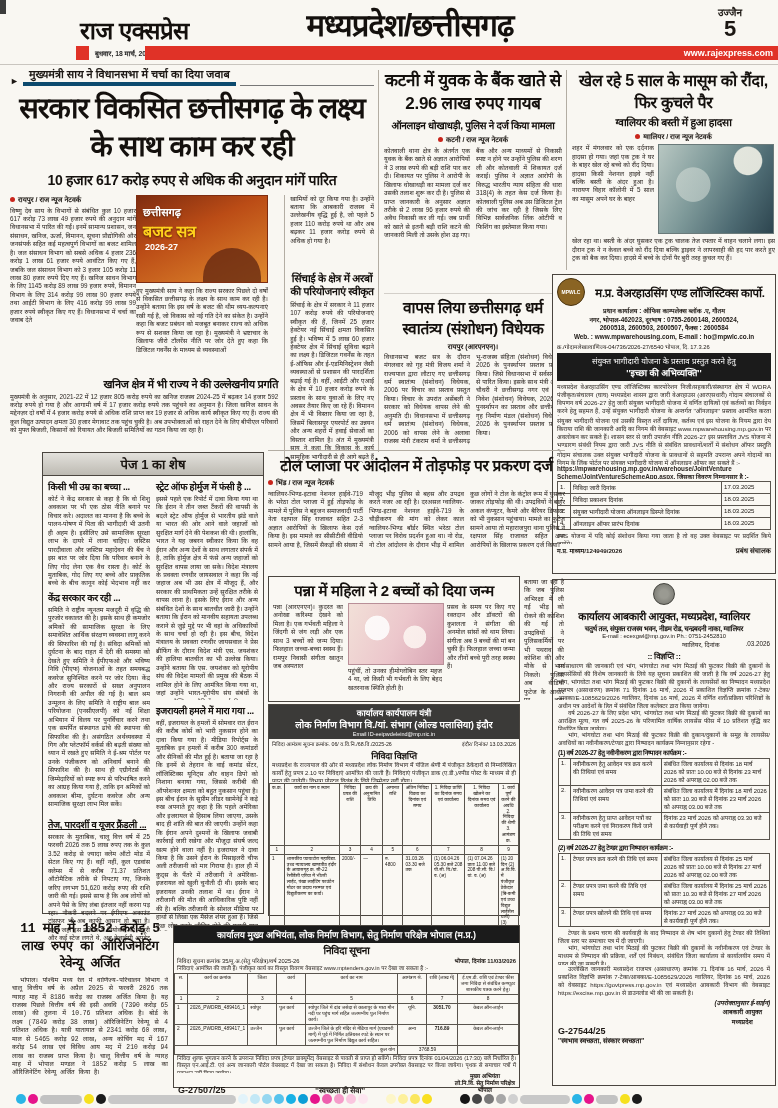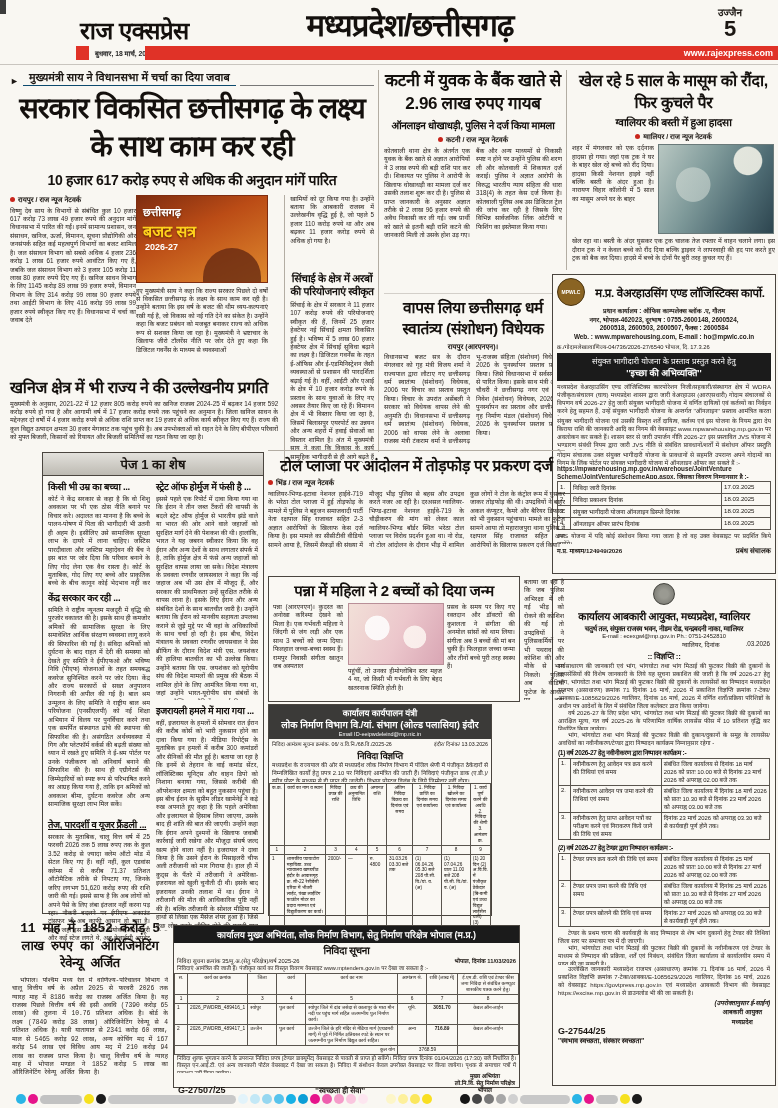--- a/index.html
+++ b/index.html
@@ -40,21 +40,21 @@
     <div class="abs" style="left:700px;top:16px;width:60px;text-align:center;font-size:22px;font-weight:bold;">5</div>
     <div class="abs" style="left:145px;top:46px;width:633px;height:14px;background:#e03227;display:flex;align-items:center;justify-content:flex-end;">
       <span style="color:#fff;font-size:9px;font-weight:bold;padding-right:5px;">www.rajexpress.com</span>
     </div>
     <div class="abs rule" style="left:0;top:64px;width:778px;height:1px;opacity:.5;"></div>
   </div>
 
   <div class="abs" style="left:10px;top:70px;width:364px;height:382px;">
     <div style="display:flex;align-items:flex-end;gap:4px;height:16px;">
       <span style="font-size:9px;line-height:1;">►</span>
-      <span style="font-size:11px;font-weight:bold;border-bottom:1px solid #0c4a6e;padding:0 6px 1px;">मुख्यमंत्री साय ने विधानसभा में चर्चा का दिया जवाब</span>
+      <span style="font-size:11px;font-weight:bold;border-bottom:4px solid #0c4a6e;padding:0 6px 1px;">मुख्यमंत्री साय ने विधानसभा में चर्चा का दिया जवाब</span>
       <span style="flex:1;border-bottom:1px solid #777;height:10px;"></span>
     </div>
     <div class="hl" style="font-size:29px;line-height:1.32;text-align:center;margin-top:3px;letter-spacing:-1px;">सरकार विकसित छत्तीसगढ़ के लक्ष्य के साथ काम कर रही</div>
     <div class="hl" style="font-size:14px;text-align:center;margin-top:4px;">10 हजार 617 करोड़ रुपए से अधिक की अनुदान मांगें पारित</div>
     <div style="display:flex;margin-top:6px;height:278px;">
 
       <div style="width:272px;display:flex;flex-direction:column;">
         <div style="display:flex;gap:0;height:178px;">
           <div style="width:126px;">
             <div class="byline" style="justify-content:flex-start;margin-bottom:3px;">
@@ -66,21 +66,21 @@
           <div style="width:132px;">
             <div style="width:130px;height:86px;background:linear-gradient(155deg,#7e2c10 0%,#bb4c16 40%,#e08a2e 100%);position:relative;overflow:hidden;border:0.5px solid #7e2c10;">
               <div style="position:absolute;left:6px;top:8px;color:#fff;font-weight:bold;font-size:11px;text-shadow:0 1px 2px #5a1f08;">छत्तीसगढ़</div>
               <div style="position:absolute;left:6px;top:24px;color:#ffd21c;font-weight:bold;font-size:16px;text-shadow:0 1px 2px #5a1f08;">बजट सत्र</div>
               <div style="position:absolute;left:8px;top:46px;color:#fff;font-weight:bold;font-size:9px;">2026-27</div>
               <div style="position:absolute;right:6px;bottom:0;width:58px;height:34px;background:#5f2410;border-radius:30px 30px 0 0;opacity:.75;"></div>
             </div>
             <div class="bt" style="height:86px;margin-top:4px;">हुए मुख्यमंत्री साय ने कहा कि राज्य सरकार पिछले दो वर्षों से विकसित छत्तीसगढ़ के लक्ष्य के साथ काम कर रही है। उन्होंने बताया कि इस वर्ष के बजट की थीम व्यय-कल्पनाएं रखी गई है, जो विकास को नई गति देने का संकेत है। उन्होंने कहा कि बजट प्रबंधन को मजबूत बनाकर राज्य को अधिक रूप से सशक्त किया जा रहा है। मुख्यमंत्री ने भ्रष्टाचार के खिलाफ जीरो टॉलरेंस नीति पर जोर देते हुए कहा कि डिजिटल गवर्नेंस के माध्यम से व्यवस्थाओं</div>
           </div>
         </div>
-        <div class="hl" style="font-size:16px;text-align:left;margin:3px 0 2px;">खनिज क्षेत्र में भी राज्य ने की उल्लेखनीय प्रगति</div>
+        <div class="hl" style="font-size:11px;text-align:right;margin:3px 0 2px;">खनिज क्षेत्र में भी राज्य ने की उल्लेखनीय प्रगति</div>
         <div class="bt" style="flex:1;">मुख्यमंत्री के अनुसार, 2021-22 में 12 हजार 805 करोड़ रुपये का खनिज राजस्व 2024-25 में बढ़कर 14 हजार 592 करोड़ रुपये हो गया है और आगामी वर्ष में 17 हजार करोड़ रुपये तक पहुंचने का अनुमान है। जिला खनिज साधन के मद्देनज़र दो वर्षों में 4 हजार करोड़ रुपये से अधिक राशि प्राप्त कर 19 हजार से अधिक कार्य स्वीकृत किए गए हैं। राज्य की कुल विद्युत उत्पादन क्षमता 30 हजार मेगावाट तक पहुंच चुकी है। अब उपभोक्ताओं को राहत देने के लिए बीपीएल परिवारों को मुफ्त बिजली, किसानों को रियायत और बिजली समितियों का गठन किया जा रहा है।</div>
       </div>
 
       <div style="width:85px;margin-left:6px;border-left:1px solid #b3ada3;padding-left:5px;">
         <div class="bt" style="height:74px;">खामियों को दूर किया गया है। उन्होंने बताया कि आबकारी राजस्व में उल्लेखनीय वृद्धि हुई है, जो पहले 5 हजार 110 करोड़ रुपये था और अब बढ़कर 11 हजार करोड़ रुपये से अधिक हो गया है।</div>
         <div class="hl" style="font-size:10.5px;text-align:center;line-height:1.25;margin:3px 0;">सिंचाई के क्षेत्र में अरबों की परियोजनाएं स्वीकृत</div>
         <div class="bt" style="height:162px;">सिंचाई के क्षेत्र में सरकार ने 11 हजार 107 करोड़ रुपये की परियोजनाएं स्वीकृत की हैं, जिनमें 25 हजार हेक्टेयर नई सिंचाई क्षमता विकसित हुई है। भविष्य में 5 लाख 60 हजार हेक्टेयर क्षेत्र में सिंचाई सुविधा बढ़ाने का लक्ष्य है। डिजिटल गवर्नेंस के तहत ई-ऑफिस और ई-एडमिनिस्ट्रेशन जैसी व्यवस्थाओं से प्रशासन की पारदर्शिता बढ़ाई गई है। वहीं, आईटी और एआई के क्षेत्र में 10 हजार करोड़ रुपये के प्रस्ताव के साथ युवाओं के लिए नए अवसर तैयार किए जा रहे हैं। विमानन क्षेत्र में भी विस्तार किया जा रहा है, जिसमें बिलासपुर एयरपोर्ट का उन्नयन और अन्य शहरों में हवाई सेवाओं का विस्तार शामिल है। अंत में मुख्यमंत्री साय ने कहा कि विकास के कार्य सामूहिक भागीदारी से ही आगे बढ़ते हैं और राज्य विकसित भारत के निर्माण में महत्वपूर्ण भूमिका निभाएगा।</div>
       </div>
     </div>
   </div>
@@ -279,21 +279,21 @@
         <div style="width:94px;height:60px;background:
                radial-gradient(circle at 30% 40%, rgba(255,255,255,.85) 0 16%, transparent 17%),
                radial-gradient(circle at 70% 55%, rgba(255,250,245,.8) 0 15%, transparent 16%),
                linear-gradient(115deg,#f2e0d8 0%,#ecc7cc 52%,#d9a6b4 100%);border:0.5px solid #b98f98;"></div>
         <div class="bt" style="height:34px;margin-top:2px;">पहुंचीं, तो उनका हीमोग्लोबिन स्तर महज 4 था, जो किसी भी गर्भवती के लिए बेहद खतरनाक स्थिति होती है।</div>
       </div>
       <div class="bt" style="flex:1;height:96px;">प्रसव के समय पर किए गए रक्तदान और डॉक्टरों की कुशलता ने संगीता की अनमोल सांसों को थाम लिया। संगीता अब 9 बच्चों की मां बन चुकी हैं। फिलहाल जच्चा जन्मा और तीनों बच्चे पूरी तरह स्वस्थ हैं।</div>
     </div>
   </div>
 
-  <div class="abs box" style="left:268px;top:704px;width:224px;height:212px;padding:0;">
+  <div class="abs box" style="left:268px;top:704px;width:252px;height:212px;padding:0;">
     <div class="blackband" style="background:#3b3a38;padding:2px 0;">
       <div style="font-size:8.5px;font-weight:bold;">कार्यालय कार्यपालन यंत्री</div>
       <div style="font-size:9.5px;font-weight:bold;">लोक निर्माण विभाग वि./यां. संभाग (ओल्ड पलासिया) इंदौर</div>
       <div style="font-size:5.5px;">Email ID-eeipwdeleind@mp.nic.in</div>
     </div>
     <div style="display:flex;justify-content:space-between;font-size:5.3px;padding:1px 3px;">
       <span>निविदा आमंत्रण सूचना क्रमांक. 06/ व.वि.नि./68.वि./2025-26</span>
       <span>इंदौर/ दिनांक/ 13.03.2026</span>
     </div>
     <div class="hl" style="font-size:9px;text-align:center;">निविदा विज्ञप्ति</div>

